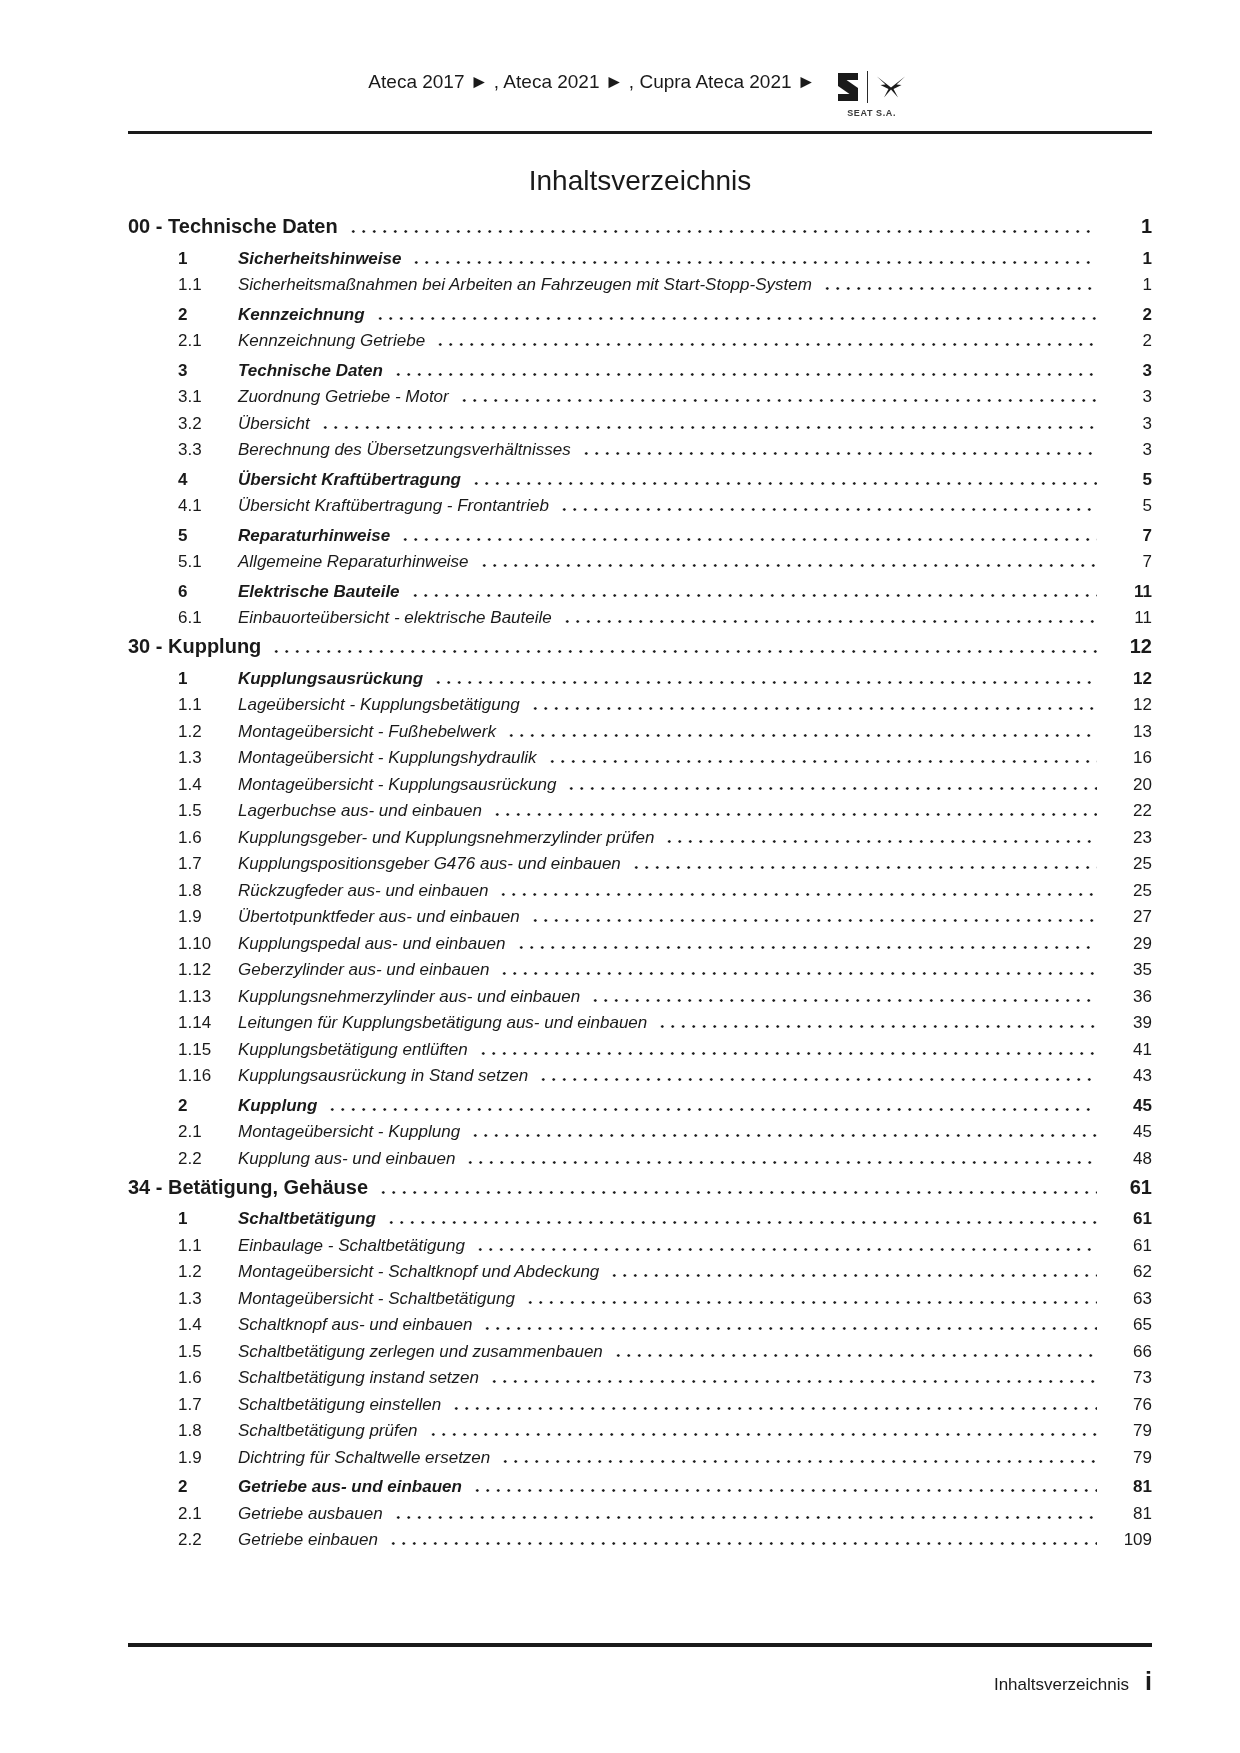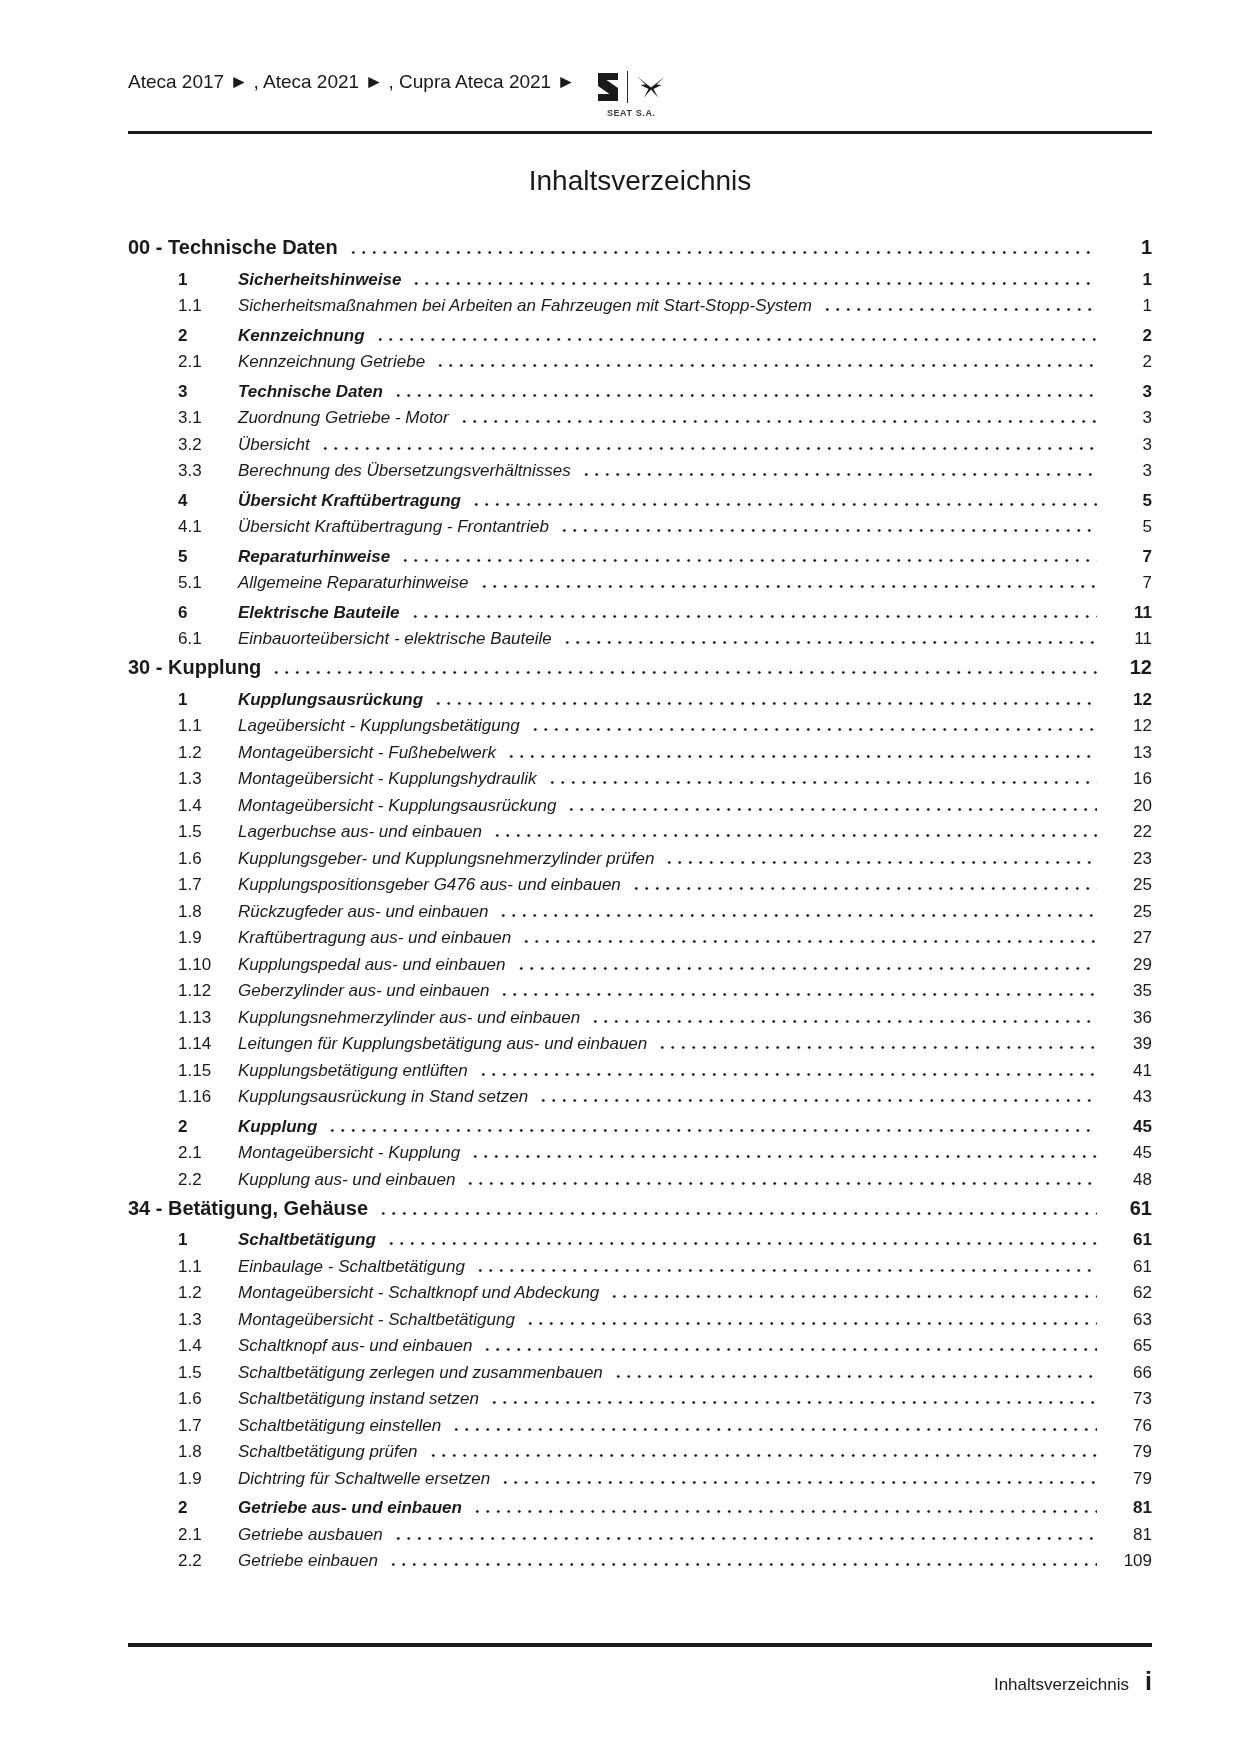--- a/index.html
+++ b/index.html
@@ -9,38 +9,38 @@
     margin:0 auto;
     background:#ffffff;
     color:#1a1a1a;
     font-family:"Liberation Sans", sans-serif;
     overflow:hidden;
   }
 
   
   .header {
     position:absolute; top:68px; left:128px; width:1024px;
-    display:flex; justify-content:flex-start; align-items:flex-start; gap:16px;
+    display:flex; justify-content:center; align-items:flex-start; gap:16px;
   }
   .header-text { text-align:right; font-size:19px; line-height:27px; white-space:nowrap; }
   .brand-block { width:80px; flex:none; text-align:center; margin-top:2px; }
   .brand-logos { display:flex; align-items:center; justify-content:center; gap:7px; height:34px; }
   .seat-s svg, .cupra svg { display:block; }
   .logo-divider { width:1.5px; height:32px; background:#2a2a2a; }
   .brand-caption { font-size:9px; font-weight:bold; letter-spacing:0.6px; color:#3a3a3a; margin-top:4px; white-space:nowrap; }
   .header-rule { position:absolute; top:131px; left:128px; width:1024px; height:2.5px; background:#1a1a1a; }
 
   
   .page-title {
     position:absolute; top:146px; left:128px; width:1024px;
     text-align:center; font-size:28px; font-weight:normal;
   }
 
   
-  .toc { position:absolute; top:234px; left:128px; width:1024px; }
+  .toc { position:absolute; top:213px; left:128px; width:1024px; }
   .row { display:flex; align-items:baseline; }
   .leader {
     flex:1 1 auto; height:3px; margin:0 9px 0 10px;
     background-image: radial-gradient(circle, #1a1a1a 1.2px, rgba(0,0,0,0) 1.45px);
     background-size: 10.5px 3px;
     background-repeat: repeat-x;
     background-position: 0 100%;
   }
   .chapter-row {
     font-size:20px; font-weight:bold; line-height:26px;
@@ -262,21 +262,21 @@
 
     <div class="row item-row level2">
       <span class="item-num">1.8</span>
       <span class="item-label">Rückzugfeder aus- und einbauen</span>
       <span class="leader"></span>
       <span class="page-num">25</span>
     </div>
 
     <div class="row item-row level2">
       <span class="item-num">1.9</span>
-      <span class="item-label">Kraftübertragung aus- und einbauen</span>
+      <span class="item-label">Übertotpunktfeder aus- und einbauen</span>
       <span class="leader"></span>
       <span class="page-num">27</span>
     </div>
 
     <div class="row item-row level2">
       <span class="item-num">1.10</span>
       <span class="item-label">Kupplungspedal aus- und einbauen</span>
       <span class="leader"></span>
       <span class="page-num">29</span>
     </div>

